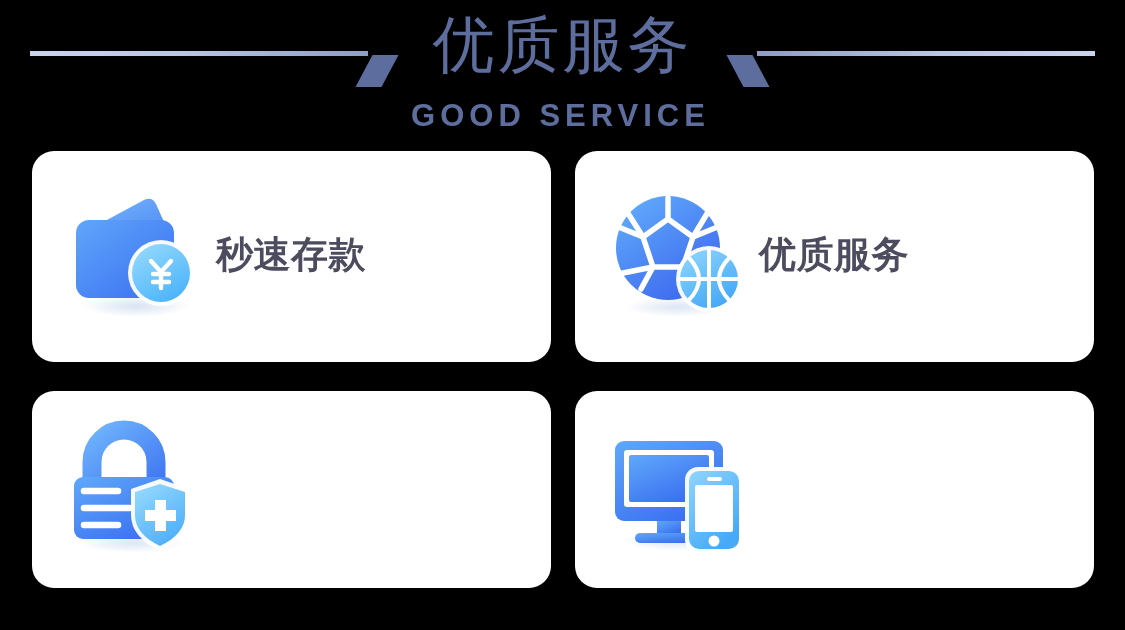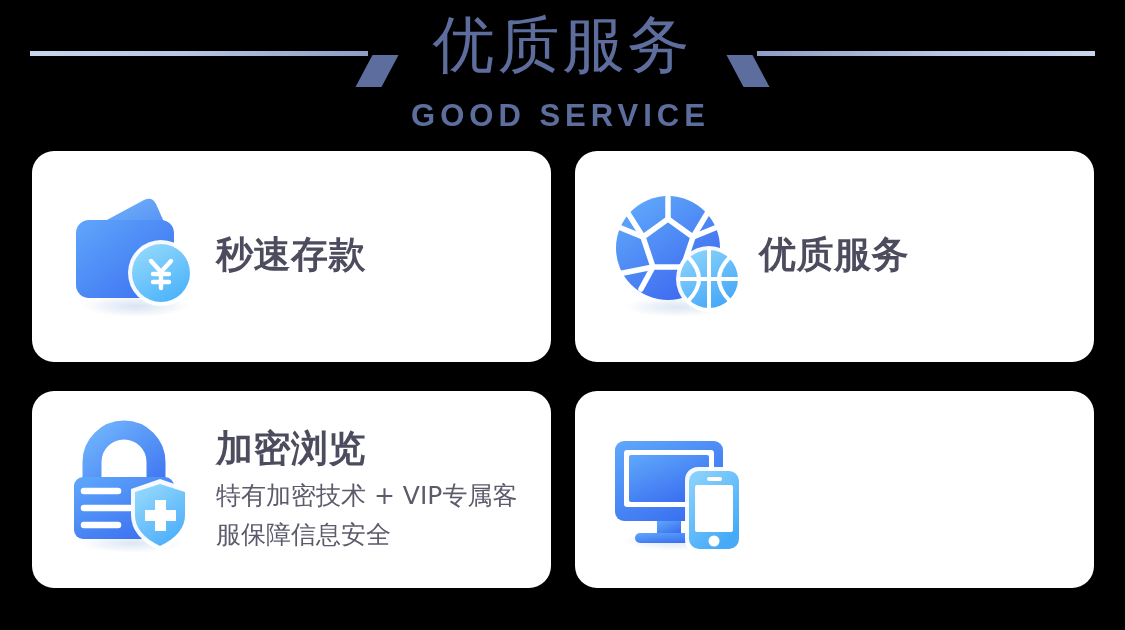--- a/index.html
+++ b/index.html
@@ -279,24 +279,20 @@
         <g stroke="#ffffff" stroke-width="6.5" stroke-linecap="round">
           <path d="M24 76 H58"></path>
           <path d="M24 93 H70"></path>
           <path d="M24 110 H58"></path>
         </g>
         <path d="M100 64 L129 74 V100 Q129 122 100 136 Q71 122 71 100 V74 Z" fill="#ffffff" opacity="0.95"></path>
         <path d="M100 69 L125 77 V100 Q125 119 100 131 Q75 119 75 100 V77 Z" fill="url(#g-shield)"></path>
         <path d="M95 85 H106 V95 H116 V106 H106 V116 H95 V106 H85 V95 H95 Z" fill="#ffffff"></path>
       </svg>
     </div>
-    <div class="card-text">
-      <div class="card-title">加密浏览</div>
-      <div class="card-desc narrow">特有加密技术 + VIP专属客服保障信息安全</div>
-    </div>
   </div>
 
   <div class="card">
     <div class="card-icon">
       <svg viewBox="0 0 150 150" xmlns="http://www.w3.org/2000/svg">
         <defs>
           <linearGradient id="g-mon" x1="0" y1="0" x2="0.7" y2="1">
             <stop offset="0%" stop-color="#5fa9fb"></stop>
             <stop offset="100%" stop-color="#3a6ef0"></stop>
           </linearGradient>

